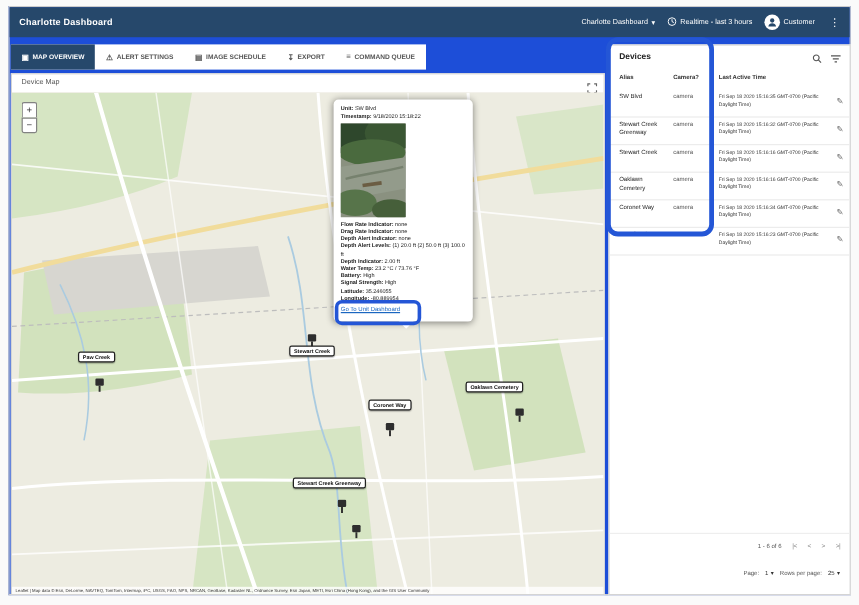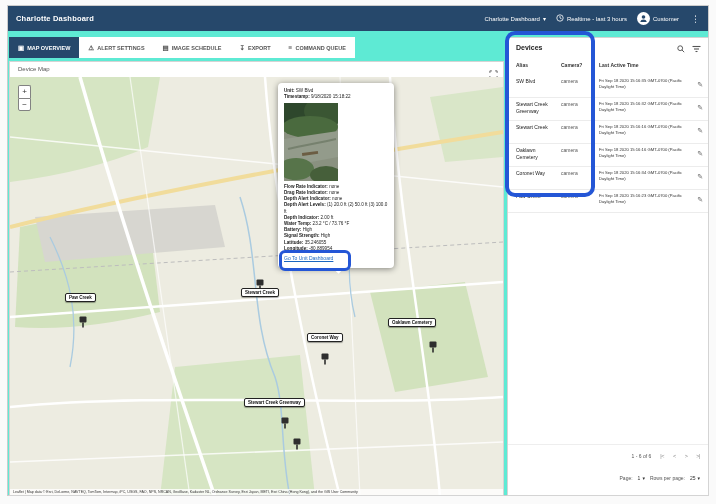--- a/index.html
+++ b/index.html
@@ -1,19 +1,19 @@
 <!DOCTYPE html>
 <html><head>
 <meta charset="utf-8">
 <style>
   *{margin:0;padding:0;box-sizing:border-box}
   html,body{width:716px;height:504px}
   body{font-family:"Liberation Sans",sans-serif;background:#fafafa;position:relative;overflow:hidden}
   .screen{position:relative;width:716px;height:504px;background:#fafafa;overflow:hidden}
-  .app{position:absolute;left:7px;top:5px;width:702px;height:491px;background:#5eead4;border:1px solid #ccc}
+  .app{position:absolute;left:7px;top:5px;width:702px;height:491px;background:#1d4ed8;border:1px solid #ccc}
 
   
   .topbar{position:absolute;left:0;top:0;right:0;height:25px;background:#26486b;color:#fff}
   .topbar .title{position:absolute;left:8px;top:0;line-height:25px;font-size:7.5px;font-weight:bold;letter-spacing:.2px}
   .top-right{position:absolute;right:6px;top:0;height:25px;display:flex;align-items:center;gap:10px;font-size:6px}
   .hitem{display:flex;align-items:center;gap:3px;cursor:pointer}
   .avatar{width:13px;height:13px;border-radius:50%;background:#fff;display:flex;align-items:center;justify-content:center}
   .kebab{font-size:9px;cursor:pointer;padding:0 2px}
 
   

